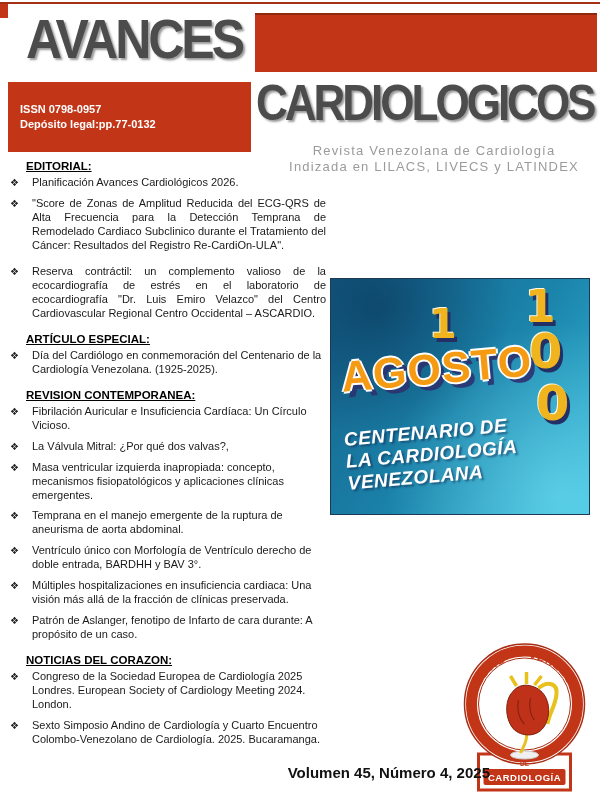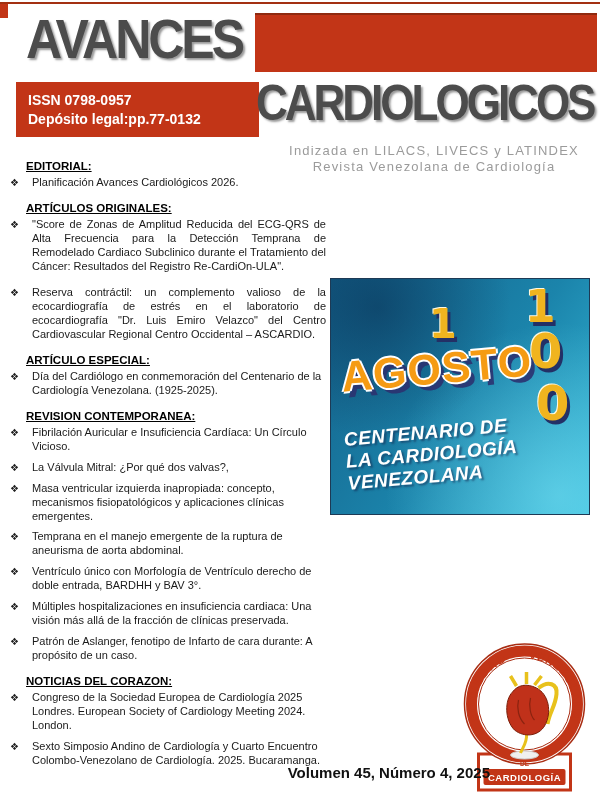--- a/index.html
+++ b/index.html
@@ -10,23 +10,23 @@
   
   .top-rule{position:absolute;left:0;top:2px;width:600px;height:2px;background:#a33012;}
   .corner-mark{position:absolute;left:0;top:4px;width:8px;height:14px;background:#c23517;}
   .title-top{
     position:absolute;left:26px;top:6px;width:230px;
     font-size:50px;font-weight:bold;color:#4c4c4c;letter-spacing:-3px;
     text-shadow:2px 2px 2px #9a9a9a;transform:scaleY(1.12);transform-origin:top left;
   }
   .red-rect-top{position:absolute;left:255px;top:13px;width:342px;height:57px;background:#c23517;border-top:2px solid #8f2a10;}
   .issn-band{
-    position:absolute;left:8px;top:82px;width:243px;height:55px;background:#c23517;
-    color:#ffffff;font-weight:bold;font-size:14px;line-height:1.35;
-    display:flex;flex-direction:column;justify-content:center;padding-left:12px;box-sizing:border-box;margin-left:8px;
+    position:absolute;left:8px;top:82px;width:243px;height:70px;background:#c23517;
+    color:#ffffff;font-weight:bold;font-size:11px;line-height:1.35;
+    display:flex;flex-direction:column;justify-content:center;padding-left:12px;box-sizing:border-box;
   }
   .title-bottom{
     position:absolute;left:256px;top:74px;width:344px;
     font-size:44px;font-weight:bold;color:#4c4c4c;letter-spacing:-3px;
     text-shadow:2px 2px 2px #9a9a9a;transform:scaleY(1.15);transform-origin:top left;white-space:nowrap;
   }
   .subtitle{
     position:absolute;left:268px;top:143px;width:332px;text-align:center;
     color:#9b9b9b;font-size:13px;letter-spacing:1.2px;line-height:1.25;
   }
@@ -85,33 +85,32 @@
 <div class="top-rule"></div>
 <div class="corner-mark"></div>
 <div class="title-top">AVANCES</div>
 <div class="red-rect-top"></div>
 <div class="issn-band">
   <div>ISSN 0798-0957</div>
   <div>Depósito legal:pp.77-0132</div>
 </div>
 <div class="title-bottom">CARDIOLOGICOS</div>
 <div class="subtitle">
+  <div>Revista Venezolana de Cardiología</div>
   <div>Indizada en LILACS, LIVECS y LATINDEX</div>
-  <div>Revista Venezolana de Cardiología</div>
 </div>
 
 <div class="toc">
 
   <div class="sec-title first">EDITORIAL:</div>
   <div class="item">
     <span class="bullet">❖</span>
     <span class="txt">Planificación Avances Cardiológicos 2026.</span>
   </div>
 
-  <div class="sec-title">ARTÍCULOS ORIGINALES:</div>
   <div class="item">
     <span class="bullet">❖</span>
     <span class="txt just">"Score de Zonas de Amplitud Reducida del ECG-QRS de Alta Frecuencia para la Detección Temprana de Remodelado Cardiaco Subclinico durante el Tratamiento del Cáncer: Resultados del Registro Re-CardiOn-ULA".</span>
   </div>
   <div class="item" style="margin-top:12px;">
     <span class="bullet">❖</span>
     <span class="txt just">Reserva contráctil: un complemento valioso de la ecocardiografía de estrés en el laboratorio de ecocardiografía "Dr. Luis Emiro Velazco" del Centro Cardiovascular Regional Centro Occidental – ASCARDIO.</span>
   </div>
 
   <div class="sec-title">ARTÍCULO ESPECIAL:</div>

